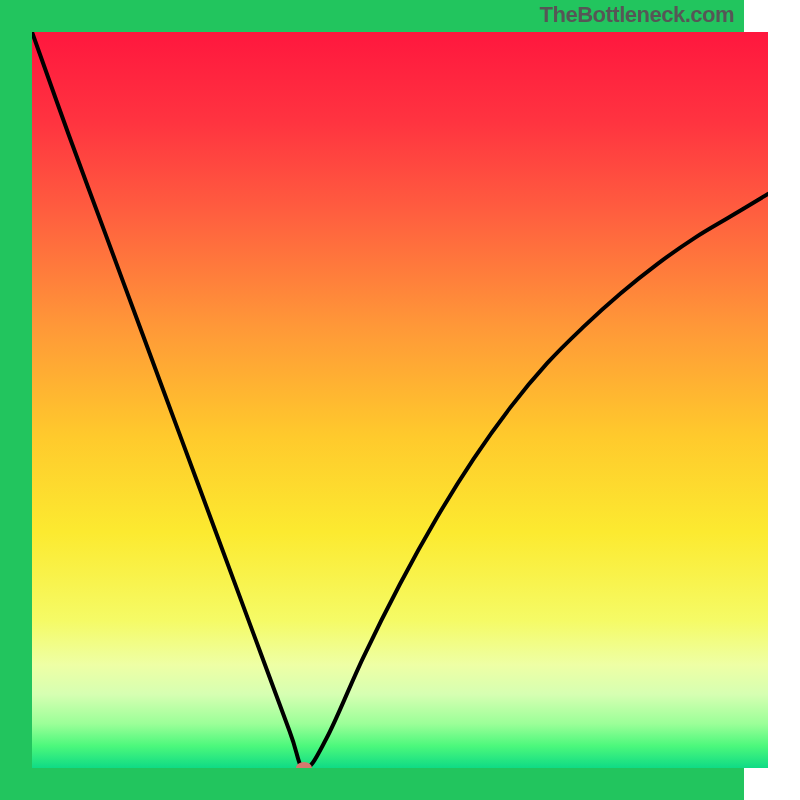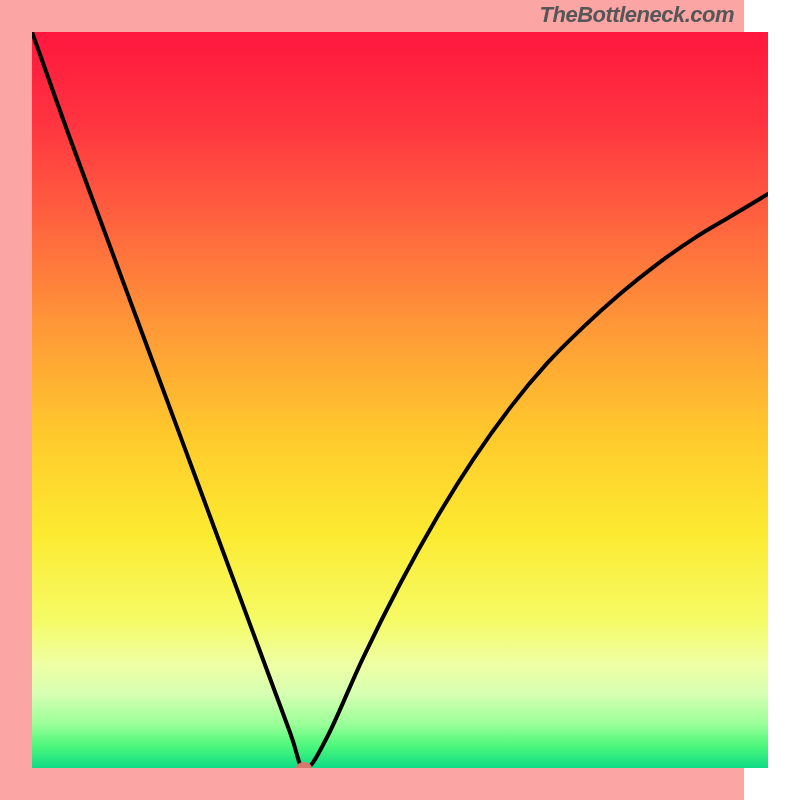--- a/index.html
+++ b/index.html
@@ -1,22 +1,21 @@
 <!DOCTYPE html>
 <html><head>
 <meta charset="utf-8">
 <style>
   * { margin: 0; padding: 0; box-sizing: border-box; }
   html, body { width: 800px; height: 800px; overflow: hidden; background: #ffffff; }
   .container {
     position: relative;
     width: 744px;
     height: 800px;
-    background: #fca5a5;
-    font-style: italic;
+    background: #22c55e;
   }
   .attribution {
     position: absolute;
     top: 2px;
     right: 10px;
     font-family: Arial, Helvetica, sans-serif;
     font-size: 22px;
     font-weight: bold;
     color: #565656;
     z-index: 10;

